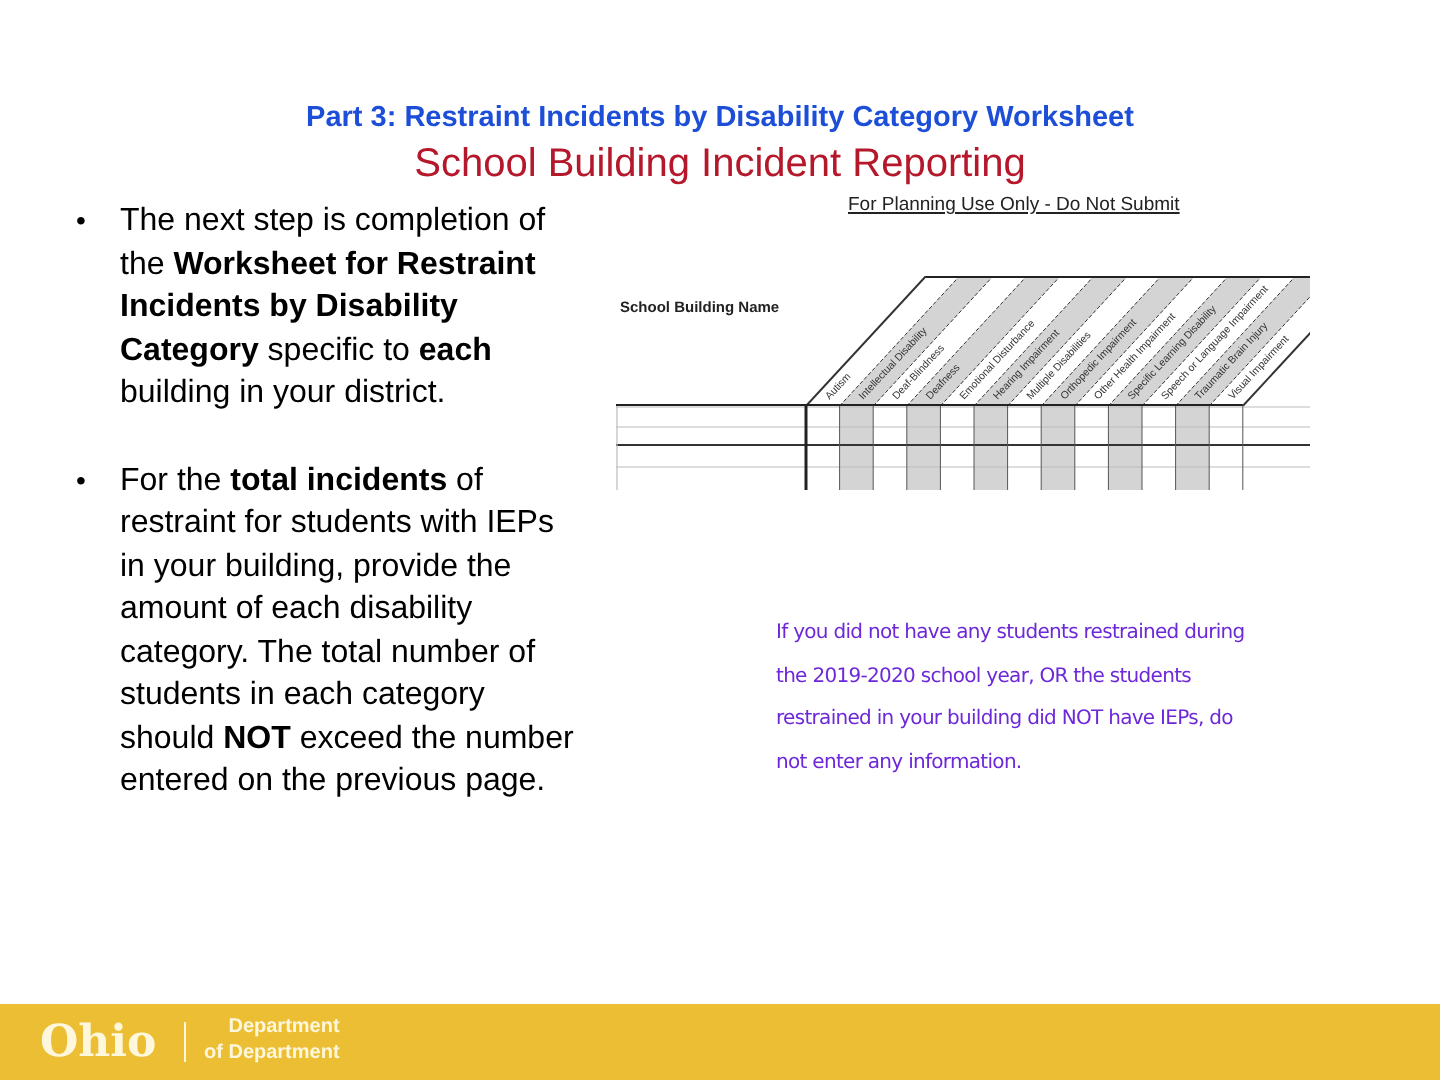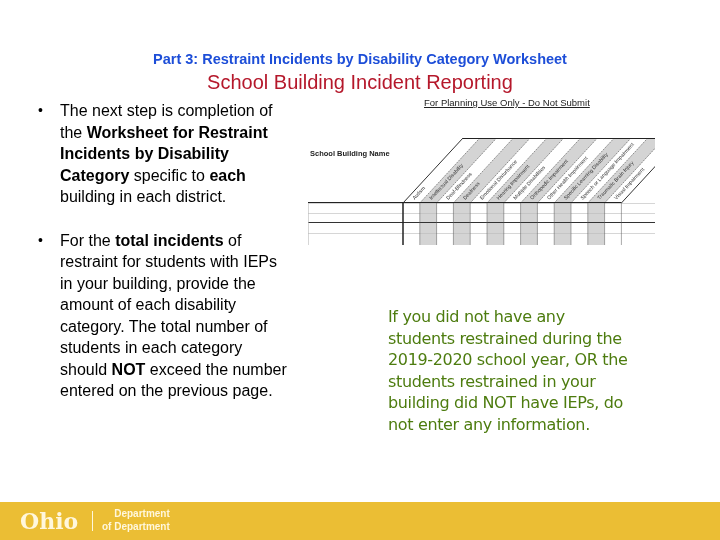--- a/index.html
+++ b/index.html
@@ -48,21 +48,21 @@
 </style>
 </head>
 <body>
 
 <div class="title">School Building Incident Reporting</div>
 <div class="subtitle">Part 3: Restraint Incidents by Disability Category Worksheet</div>
 
 <div class="bullets">
   <div class="bullet b1">
     <span class="dot">•</span>
-    <span class="seg"><span>The next step is completion of the </span><b>Worksheet for Restraint Incidents by Disability Category</b><span> specific to </span><b>each</b><span> building in each district.</span></span>
+    <span class="seg"><span>The next step is completion of the </span><b>Worksheet for Restraint Incidents by Disability Category</b><span> specific to </span><b>each</b><span> building in your district.</span></span>
   </div>
   <div class="bullet b2">
     <span class="dot">•</span>
     <span class="seg"><span>For the </span><b>total incidents</b><span> of restraint for students with IEPs in your building, provide the amount of each disability category. The total number of students in each category should </span><b>NOT</b><span> exceed the number entered on the previous page.</span></span>
   </div>
 </div>
 
 <div class="ws">
   <div class="ws-note">For Planning Use Only - Do Not Submit</div>
   <svg class="ws-header" width="347" height="65" viewBox="0 0 347 65" id="ws-header-svg">
@@ -125,21 +125,21 @@
       <line x1="229.4" y1="0" x2="229.4" y2="42" stroke="#555" stroke-width="0.5"></line>
       <line x1="246.20000000000002" y1="0" x2="246.20000000000002" y2="42" stroke="#555" stroke-width="0.5"></line>
       <line x1="263" y1="0" x2="263" y2="42" stroke="#555" stroke-width="0.5"></line>
       <line x1="279.8" y1="0" x2="279.8" y2="42" stroke="#555" stroke-width="0.5"></line>
       <line x1="296.6" y1="0" x2="296.6" y2="42" stroke="#555" stroke-width="0.5"></line>
       <line x1="313.4" y1="0" x2="313.4" y2="42" stroke="#555" stroke-width="0.5"></line>
       <line x1="0.5" y1="0" x2="0.5" y2="42" stroke="#bbb" stroke-width="0.6"></line>
     </svg>
 </div>
 
-<div style="position:absolute;left:388px;top:306px;width:240px;font-family:'DejaVu Sans',sans-serif;font-size:16px;line-height:21.5px;color:#4d7c0f;letter-spacing:-0.35px;">If you did not have any students restrained during the 2019-2020 school year, OR the students restrained in your building did NOT have IEPs, do not enter any information.</div>
+<div style="position:absolute;left:388px;top:306px;width:240px;font-family:'DejaVu Sans',sans-serif;font-size:10px;line-height:21.5px;color:#6d28d9;letter-spacing:-0.35px;">If you did not have any students restrained during the 2019-2020 school year, OR the students restrained in your building did NOT have IEPs, do not enter any information.</div>
 
 <div style="position:absolute;left:0;top:502px;width:720px;height:53px;background:#EBBE34;">
   <div style="position:absolute;left:20px;top:5px;color:#FFF7DC;font-family:'DejaVu Serif',serif;font-weight:bold;font-size:22px;line-height:28px;">Ohio</div>
   <div style="position:absolute;left:92px;top:9px;width:1px;height:20px;background:#FFF7DC;"></div>
   <div style="position:absolute;left:102px;top:6px;color:#FFF7DC;font-weight:bold;font-size:10px;line-height:12.5px;text-align:right;">
     <div>Department</div>
     <div>of Department</div>
   </div>
 </div>
 

